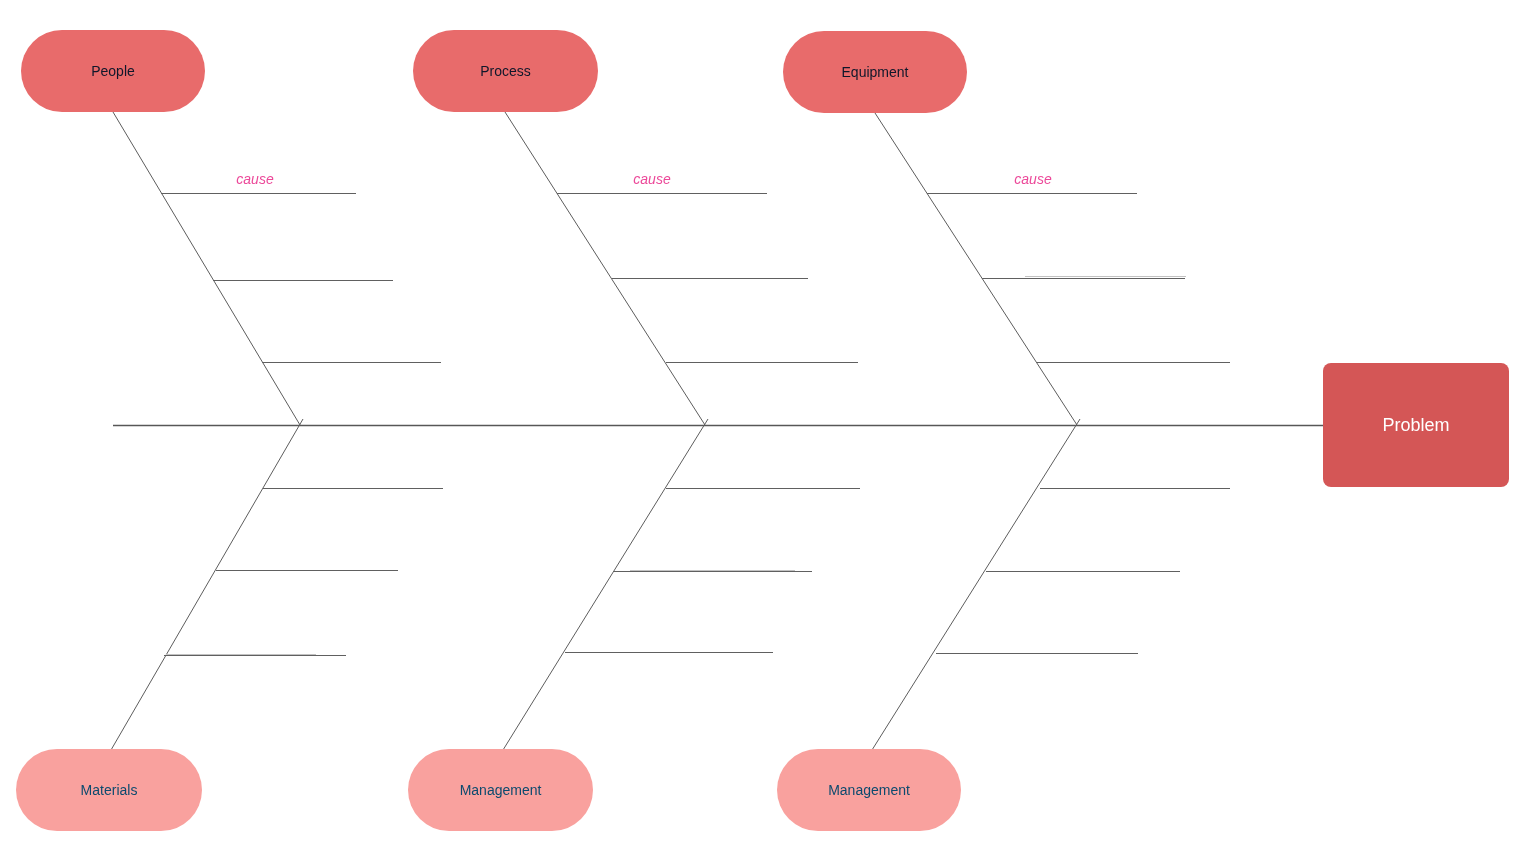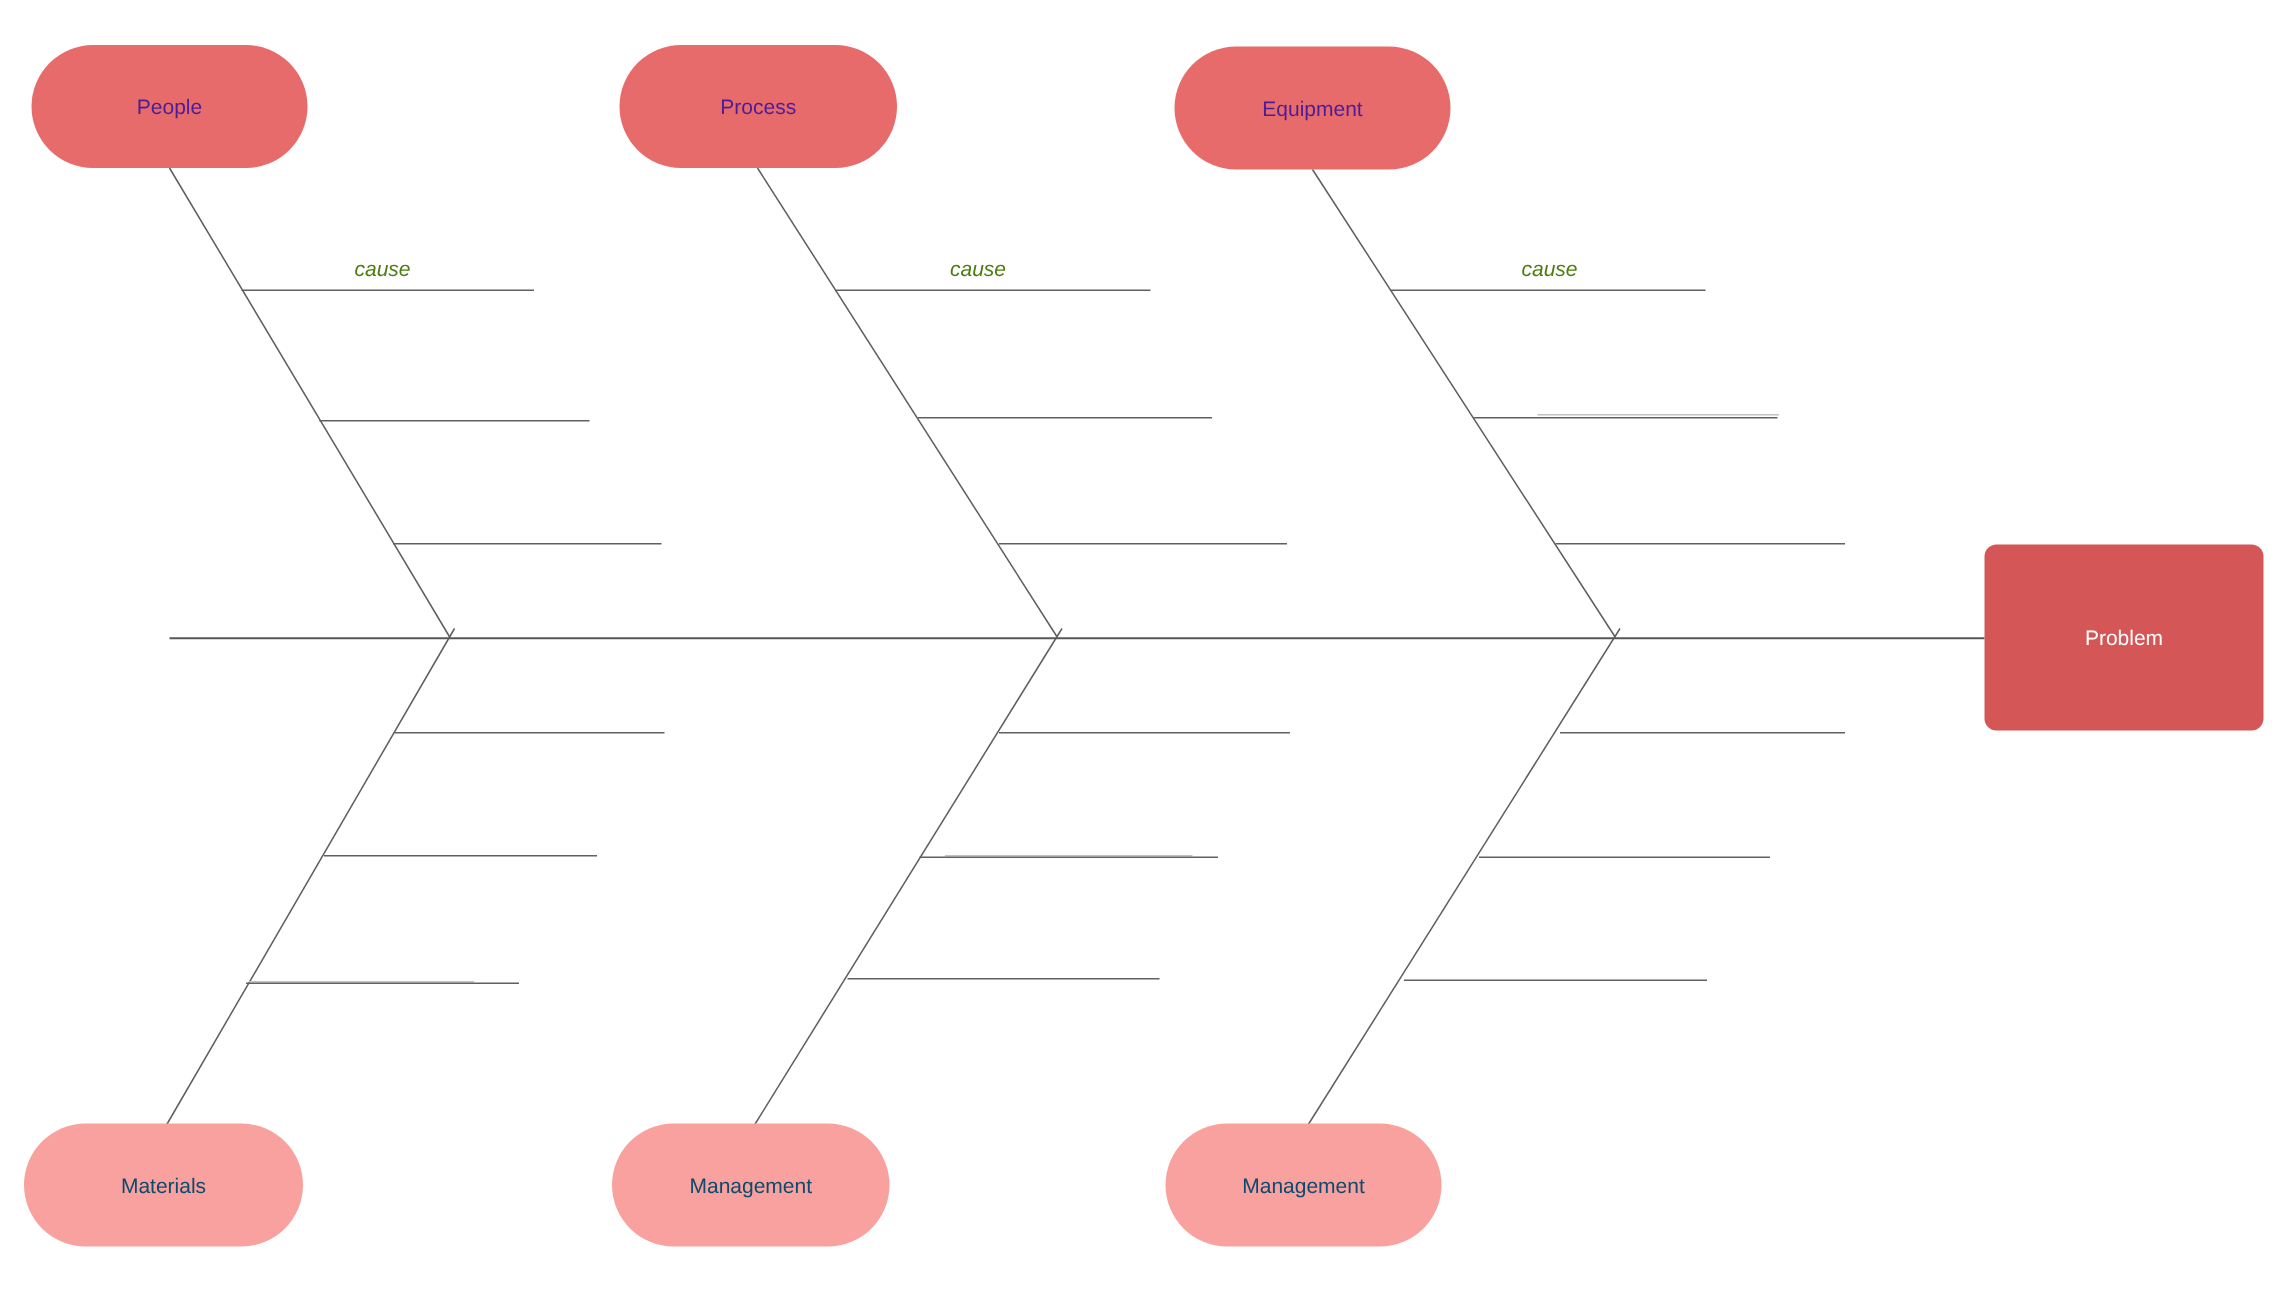--- a/index.html
+++ b/index.html
@@ -30,49 +30,49 @@
     display: flex;
     align-items: center;
     justify-content: center;
     font-size: 14px;
     line-height: 1;
     box-sizing: border-box;
     cursor: default;
   }
   .pill.top {
     background: #e86b6b;
-    color: #4c1d95;
+    color: #0f172a;
   }
   .pill.bottom {
     background: #f9a19e;
     color: #0c4a6e;
   }
   .problem {
     position: absolute;
     left: 1323px;
     top: 363px;
     width: 186px;
     height: 124px;
     border-radius: 8px;
     background: #d45656;
     color: #ffffff;
     display: flex;
     align-items: center;
     justify-content: center;
-    font-size: 14px;
+    font-size: 18px;
     cursor: default;
   }
   .cause-label {
     position: absolute;
     top: 170px;
     width: 90px;
     text-align: center;
     font-size: 14px;
     font-style: italic;
-    color: #4d7c0f;
+    color: #ec4899;
     line-height: 18px;
     cursor: default;
   }
   .bone {
     stroke: #5d5d5d;
     stroke-width: 1;
     fill: none;
   }
   .spine {
     stroke: #575757;

